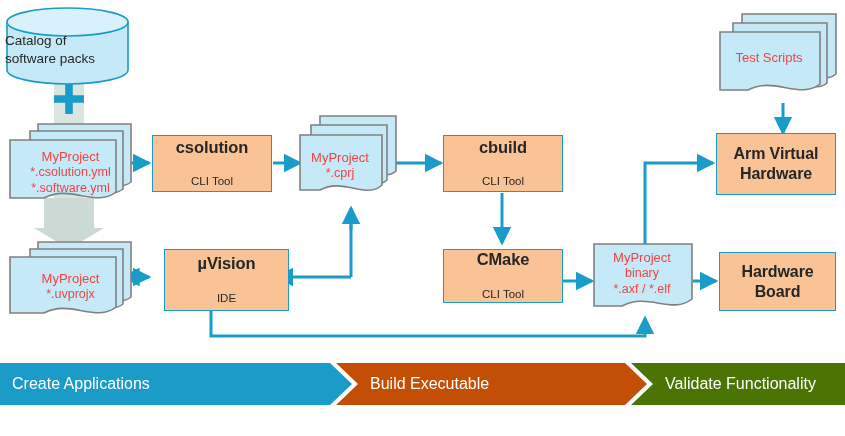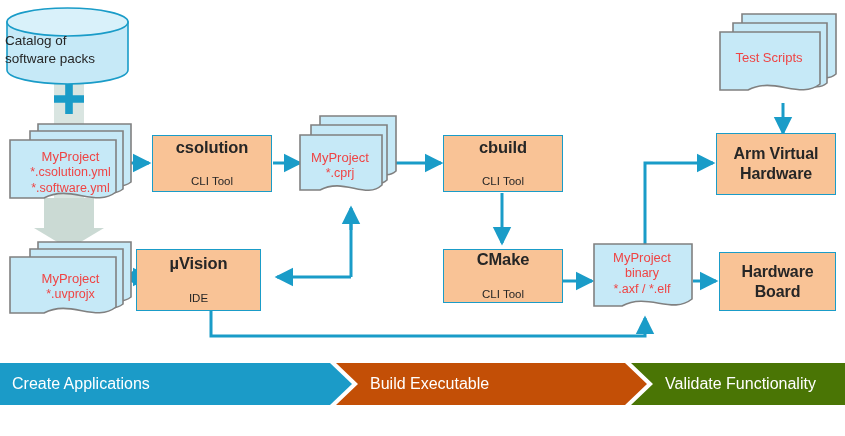--- a/index.html
+++ b/index.html
@@ -252,21 +252,21 @@
   <div class="node tool-box" style="left:443px; top:135px; width:120px; height:57px;">
     <div class="tool-title">cbuild</div>
     <div class="tool-sub">CLI Tool</div>
   </div>
 
   <div class="node tool-box" style="left:443px; top:249px; width:120px; height:54px;">
     <div class="tool-title">CMake</div>
     <div class="tool-sub">CLI Tool</div>
   </div>
 
-  <div class="node tool-box" style="left:136px; top:249px; width:125px; height:62px;">
+  <div class="node tool-box" style="left:164px; top:249px; width:125px; height:62px;">
     <div class="tool-title">µVision</div>
     <div class="tool-sub">IDE</div>
   </div>
 
   <div class="node tool-box target-box" style="left:716px; top:133px; width:120px; height:62px;">
     <div class="tool-title">Arm Virtual</div>
     <div class="tool-title">Hardware</div>
   </div>
 
   <div class="node tool-box target-box" style="left:719px; top:252px; width:117px; height:59px;">

